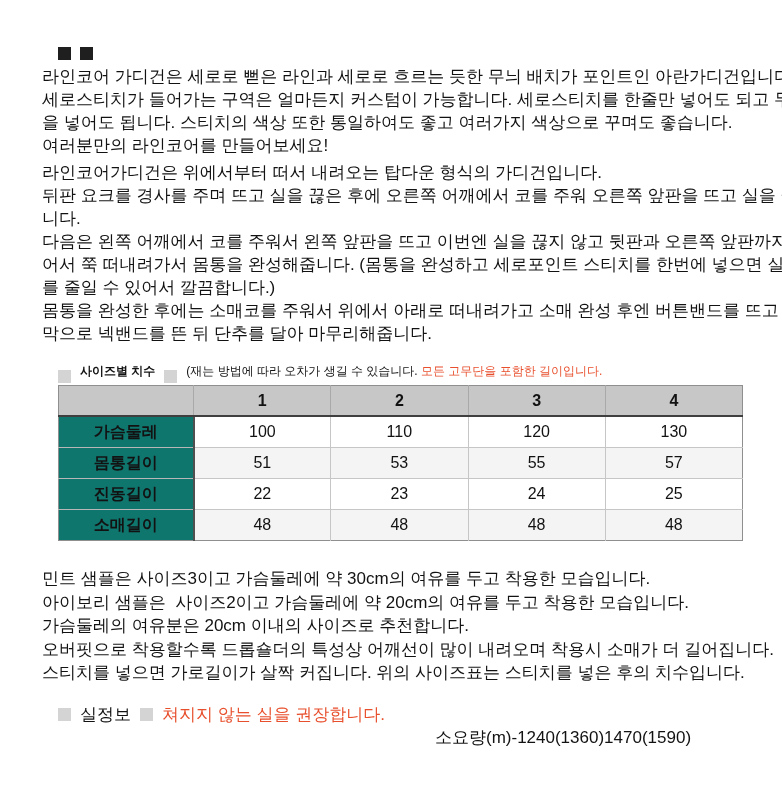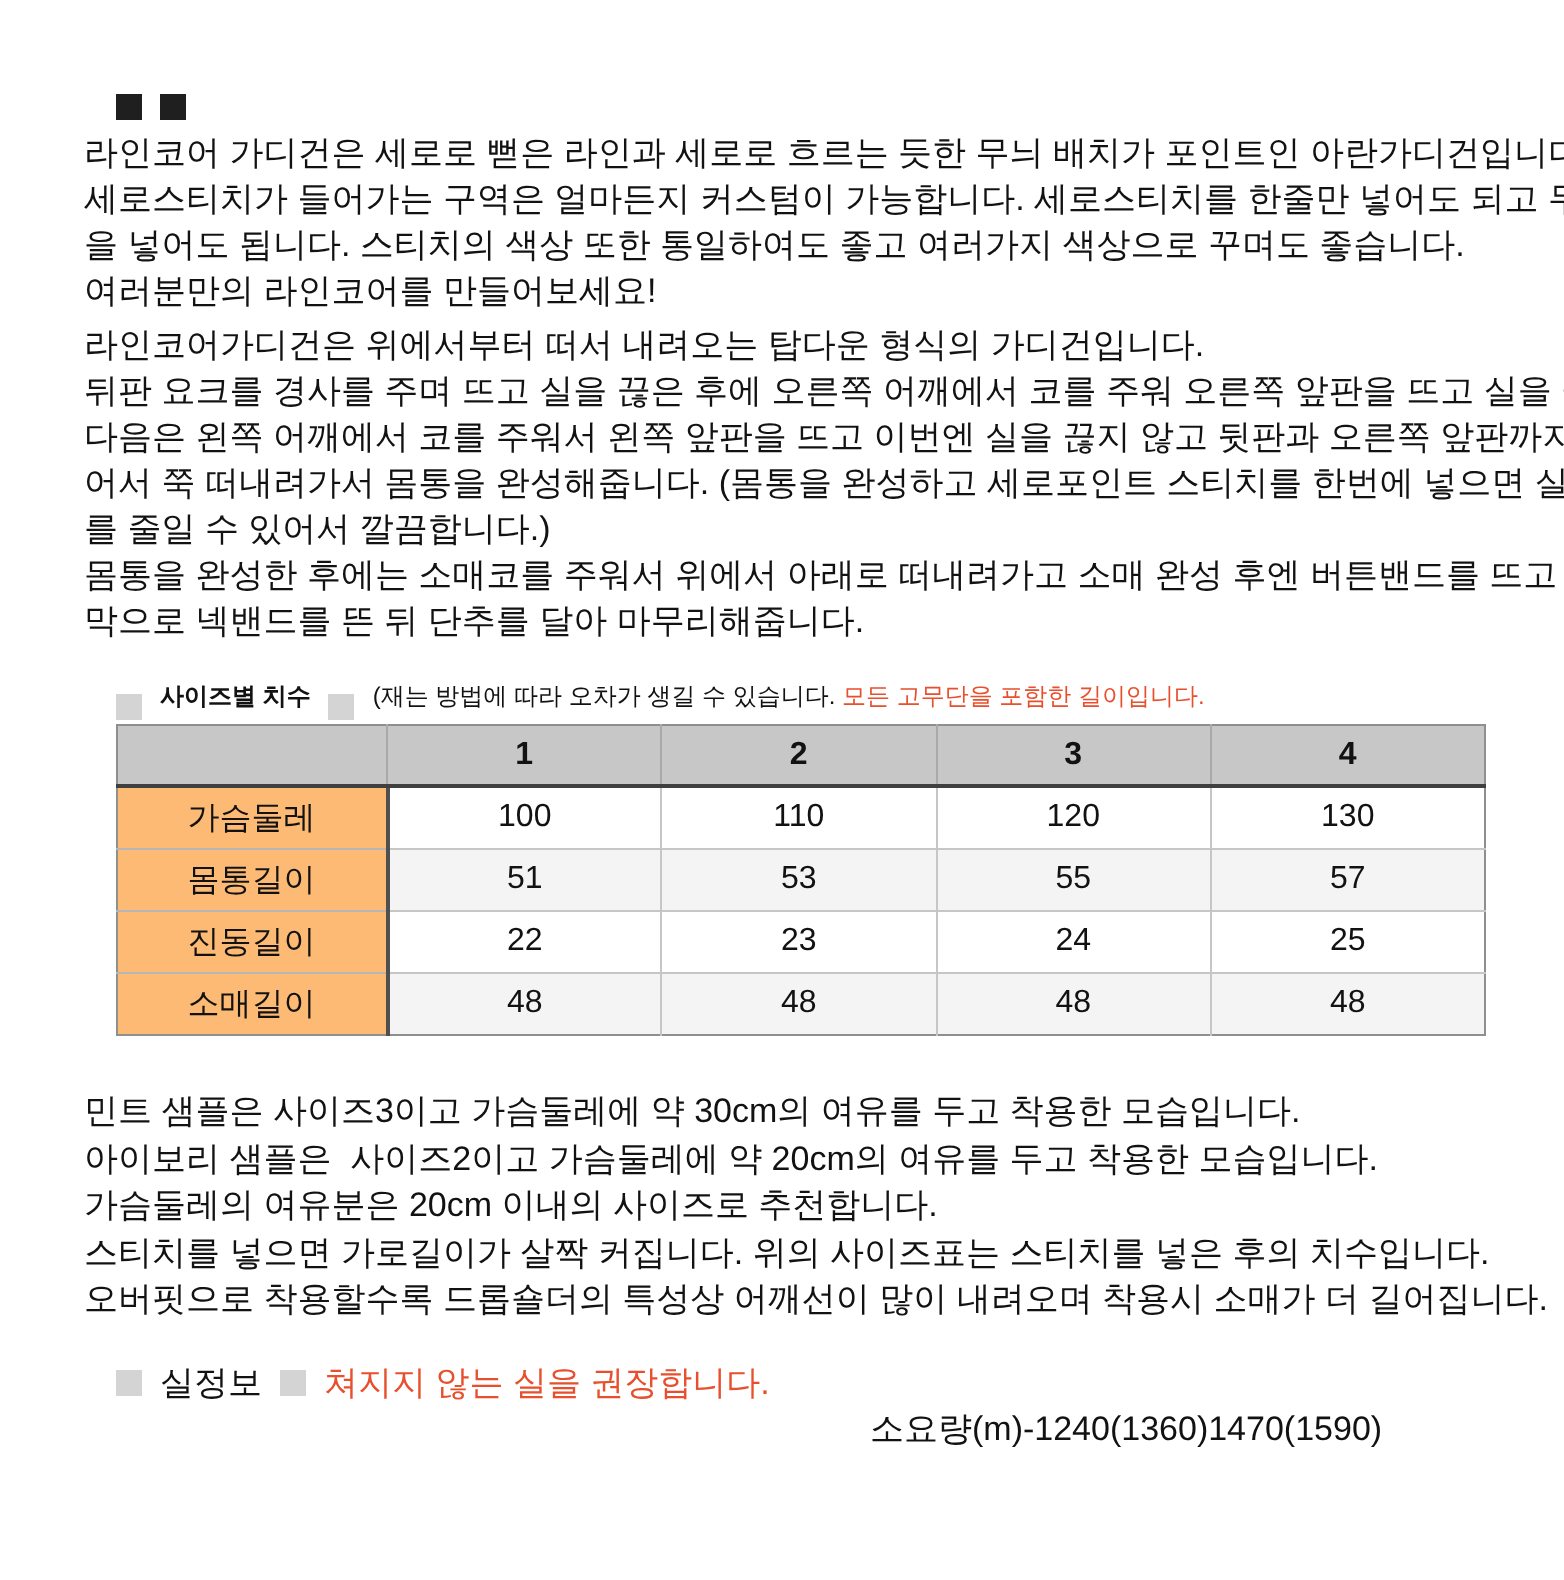--- a/index.html
+++ b/index.html
@@ -50,22 +50,22 @@
   }
   table.size-table thead th {
     background:#c7c7c7;
     height:29px;
     font-weight:700;
     border-bottom:2px solid #3f3f3f;
     border-left:1px solid #a9a9a9;
   }
   table.size-table thead th:first-child { border-left:none; }
   table.size-table tbody th {
-    background:#fdba74;
-    font-weight:400;
+    background:#0f766e;
+    font-weight:700;
     border-right:2px solid #4f4f4f;
     border-top:1px solid #b7b7b7;
     font-size:16px;
   }
   table.size-table tbody td {
     height:30px;
     border-top:1px solid #c6c6c6;
     border-left:1px solid #c6c6c6;
   }
   table.size-table tbody td:first-of-type { border-left:none; }
@@ -98,20 +98,21 @@
   <div class="para" style="margin-top:5px;">
     <div class="pline">라인코어 가디건은 세로로 뻗은 라인과 세로로 흐르는 듯한 무늬 배치가 포인트인 아란가디건입니다.</div>
     <div class="pline">세로스티치가 들어가는 구역은 얼마든지 커스텀이 가능합니다. 세로스티치를 한줄만 넣어도 되고 두줄</div>
     <div class="pline">을 넣어도 됩니다. 스티치의 색상 또한 통일하여도 좋고 여러가지 색상으로 꾸며도 좋습니다.</div>
     <div class="pline">여러분만의 라인코어를 만들어보세요!</div>
   </div>
 
   <div class="para" style="margin-top:4px;">
     <div class="pline">라인코어가디건은 위에서부터 떠서 내려오는 탑다운 형식의 가디건입니다.</div>
     <div class="pline">뒤판 요크를 경사를 주며 뜨고 실을 끊은 후에 오른쪽 어깨에서 코를 주워 오른쪽 앞판을 뜨고 실을 끊습</div>
+    <div class="pline">니다.</div>
     <div class="pline">다음은 왼쪽 어깨에서 코를 주워서 왼쪽 앞판을 뜨고 이번엔 실을 끊지 않고 뒷판과 오른쪽 앞판까지 이</div>
     <div class="pline">어서 쭉 떠내려가서 몸통을 완성해줍니다. (몸통을 완성하고 세로포인트 스티치를 한번에 넣으면 실정리</div>
     <div class="pline">를 줄일 수 있어서 깔끔합니다.)</div>
     <div class="pline">몸통을 완성한 후에는 소매코를 주워서 위에서 아래로 떠내려가고 소매 완성 후엔 버튼밴드를 뜨고 마지</div>
     <div class="pline">막으로 넥밴드를 뜬 뒤 단추를 달아 마무리해줍니다.</div>
   </div>
 
   <div class="size-head">
     <span class="sq sq-gray"></span>
     <span class="bold">사이즈별 치수</span>
@@ -165,22 +166,22 @@
         <td>48</td>
         <td>48</td>
       </tr>
     </tbody>
   </table>
 
   <div class="para fit-para">
     <div class="pline35">민트 샘플은 사이즈3이고 가슴둘레에 약 30cm의 여유를 두고 착용한 모습입니다.</div>
     <div class="pline35">아이보리 샘플은  사이즈2이고 가슴둘레에 약 20cm의 여유를 두고 착용한 모습입니다.</div>
     <div class="pline35">가슴둘레의 여유분은 20cm 이내의 사이즈로 추천합니다.</div>
+    <div class="pline35">오버핏으로 착용할수록 드롭숄더의 특성상 어깨선이 많이 내려오며 착용시 소매가 더 길어집니다.</div>
     <div class="pline35">스티치를 넣으면 가로길이가 살짝 커집니다. 위의 사이즈표는 스티치를 넣은 후의 치수입니다.</div>
-    <div class="pline35">오버핏으로 착용할수록 드롭숄더의 특성상 어깨선이 많이 내려오며 착용시 소매가 더 길어집니다.</div>
   </div>
 
   <div class="yarn-head">
     <span class="sq sq-gray"></span>
     <span class="bold">실정보</span>
     <span class="sq sq-gray"></span>
     <span class="red">쳐지지 않는 실을 권장합니다.</span>
   </div>
 
   <div class="yarn-line">

